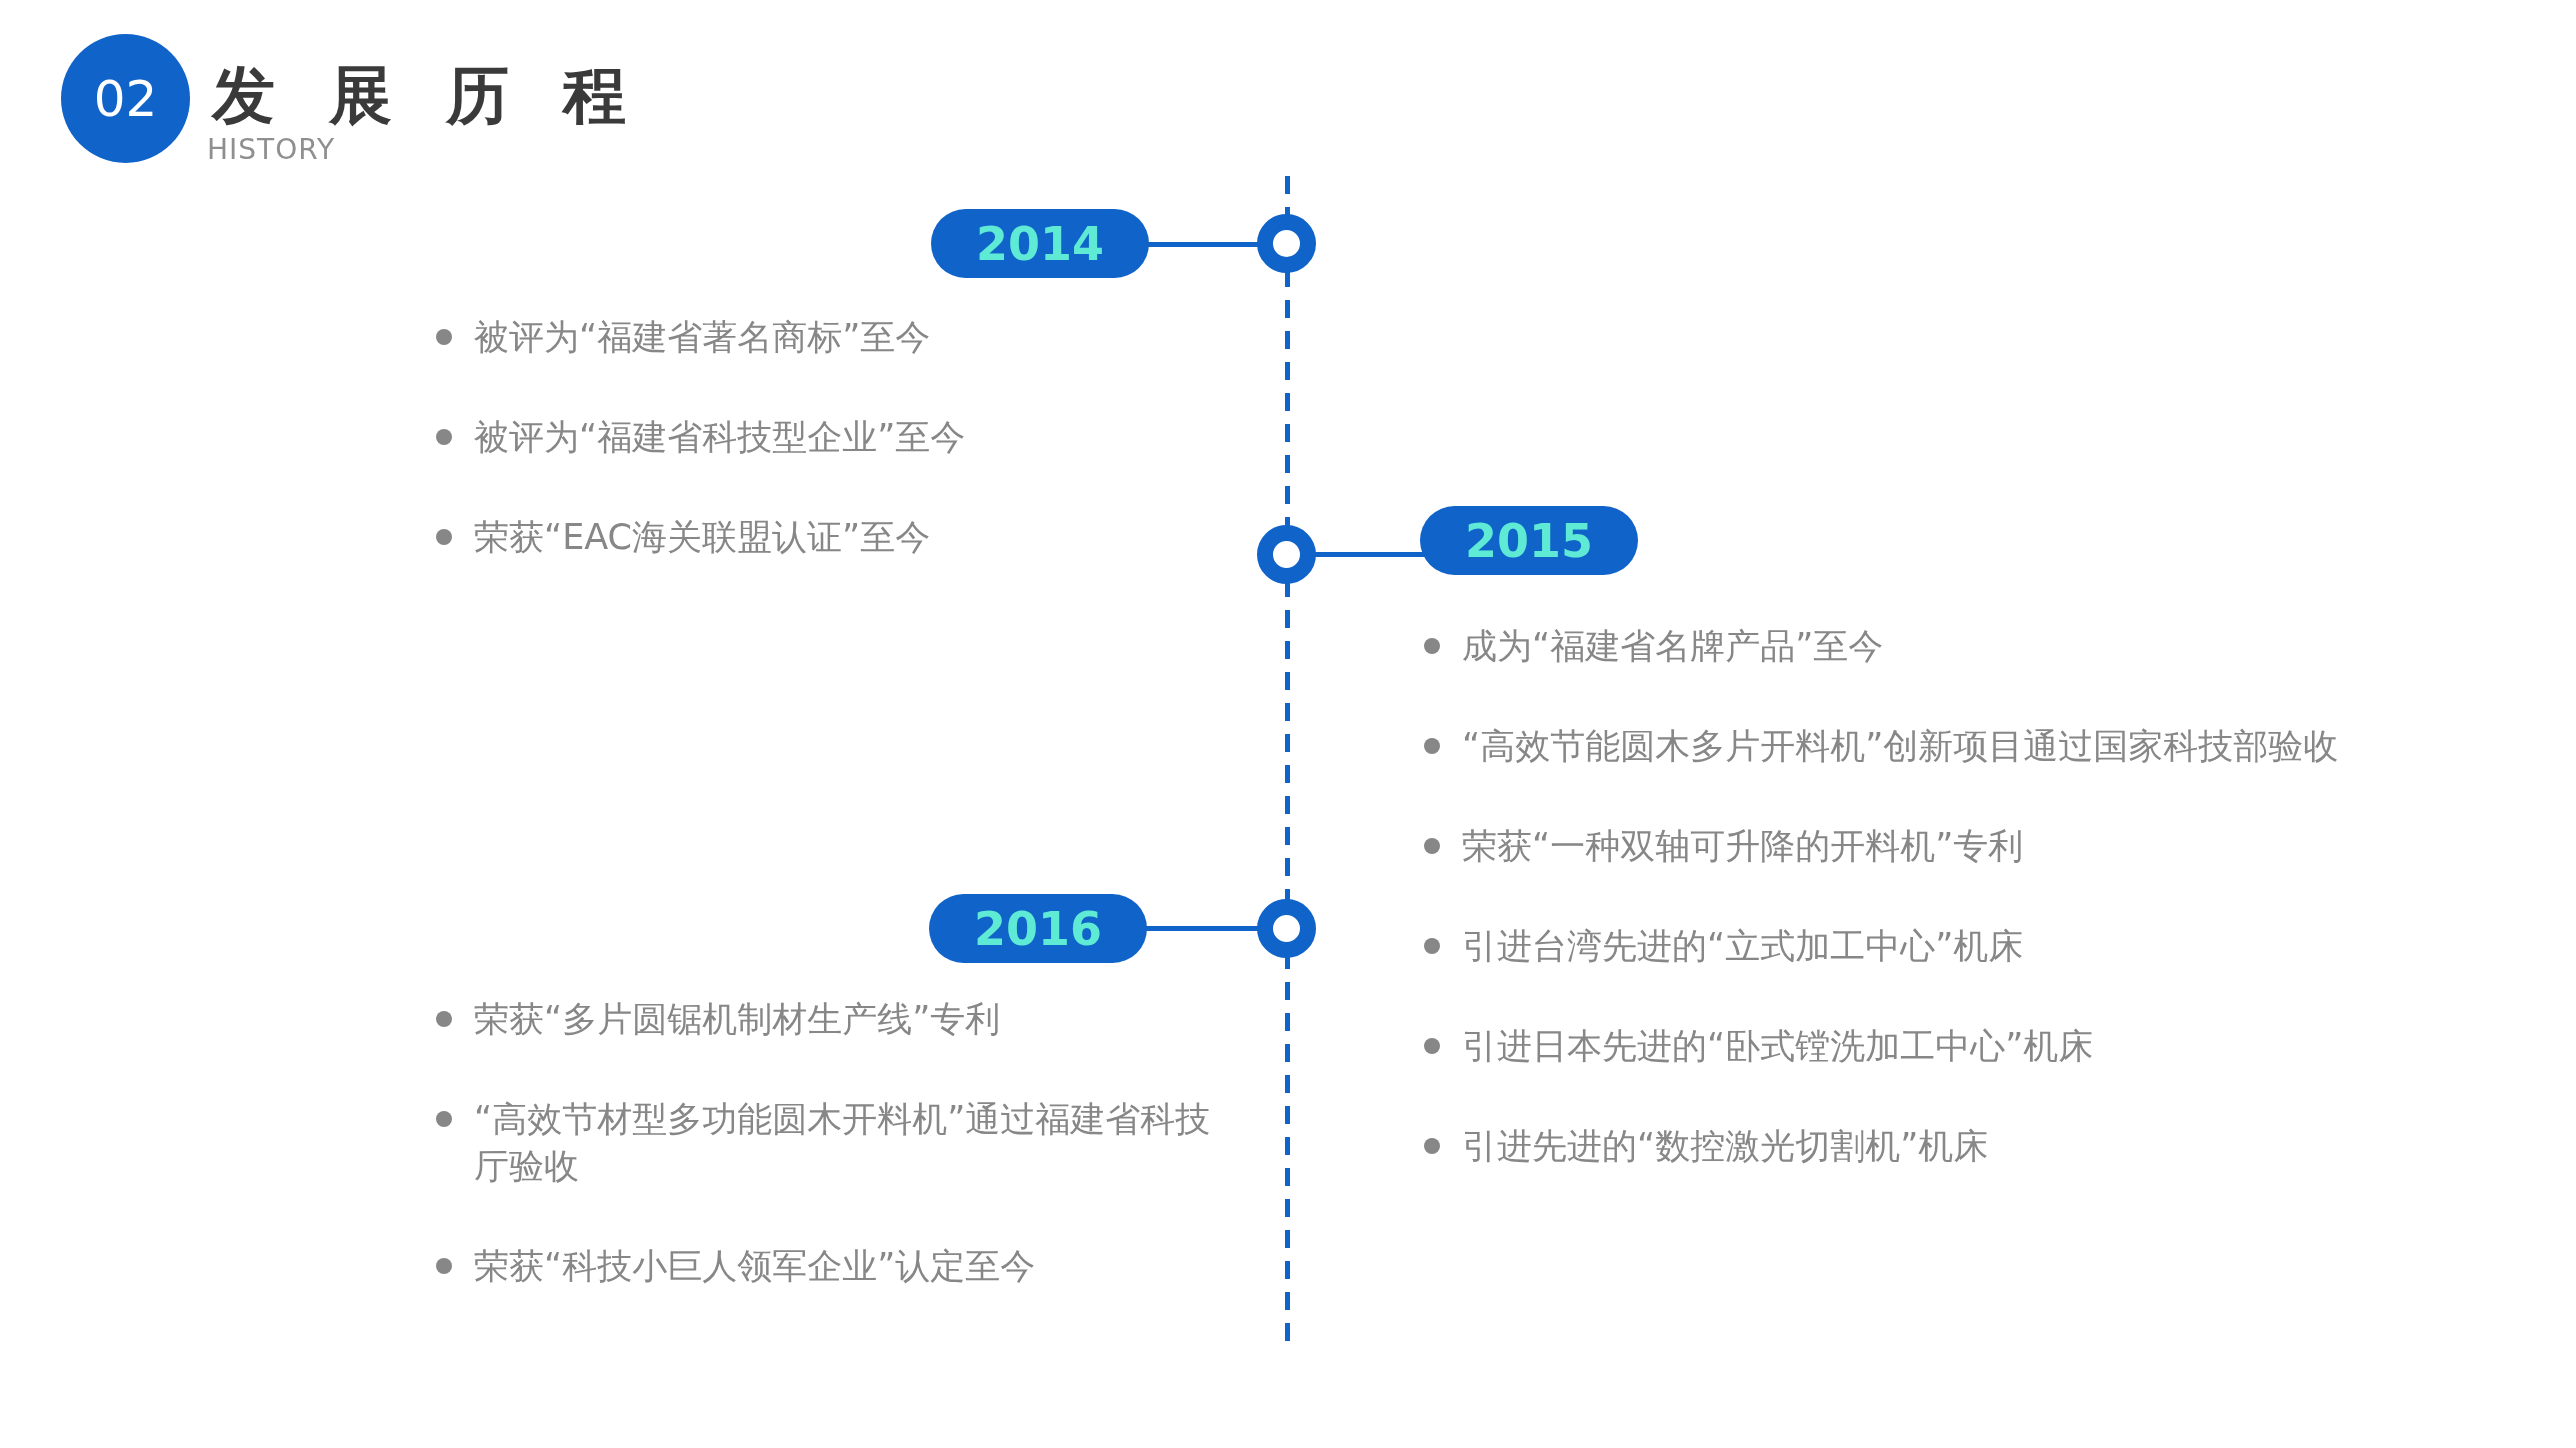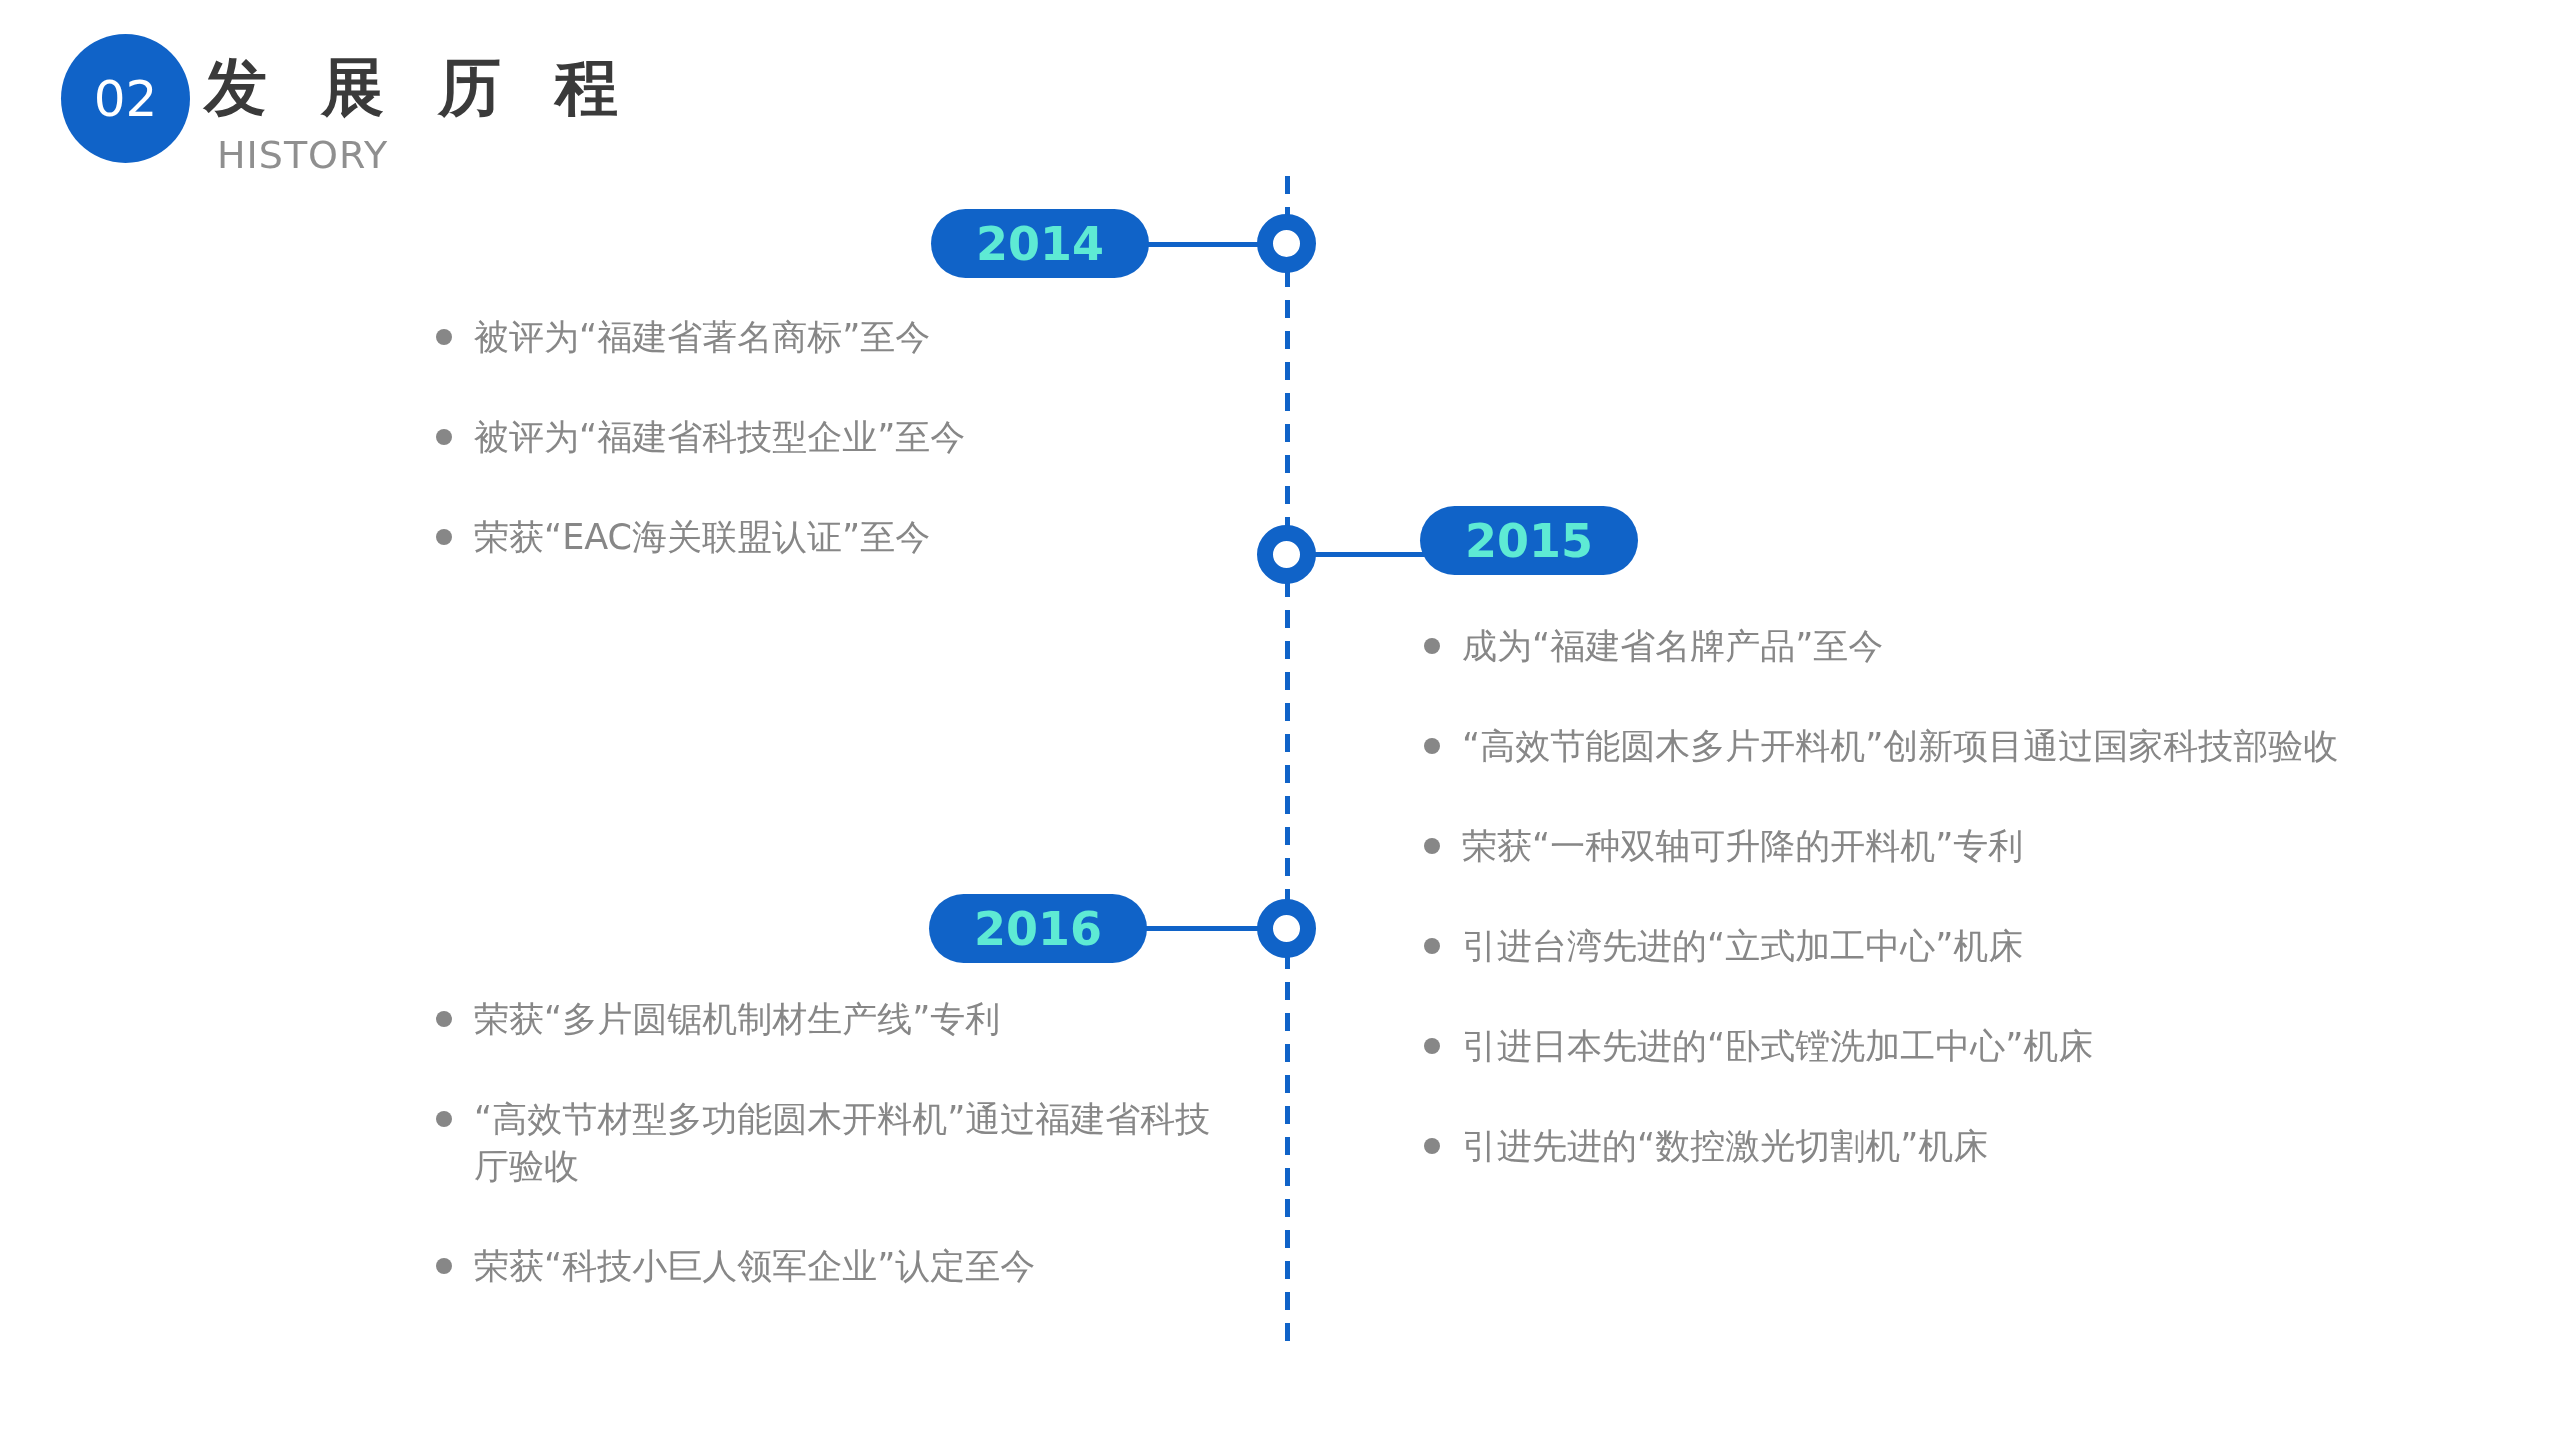--- a/index.html
+++ b/index.html
@@ -26,32 +26,32 @@
     width: 129px; height: 129px;
     border-radius: 50%;
     background: var(--accent);
     color: #ffffff;
     font-size: 50px;
     display: flex; align-items: center; justify-content: center;
   }
   .page-title {
     position: absolute;
     left: 204px; top: 52px;
-    margin: 0;
+    margin: 8px;
     font-size: 63px;
     line-height: 71px;
     font-weight: 700;
     color: var(--title-dark);
     letter-spacing: 54px;
     white-space: nowrap;
   }
   .page-subtitle {
     position: absolute;
-    left: 217px; top: 133px;
-    font-size: 38px;
+    left: 207px; top: 133px;
+    font-size: 28px;
     color: var(--subtitle-gray);
     letter-spacing: 1px;
   }
 
   
   .vline {
     position: absolute;
     left: 1285px; top: 176px;
     width: 5px; height: 1173px;
     background: repeating-linear-gradient(

